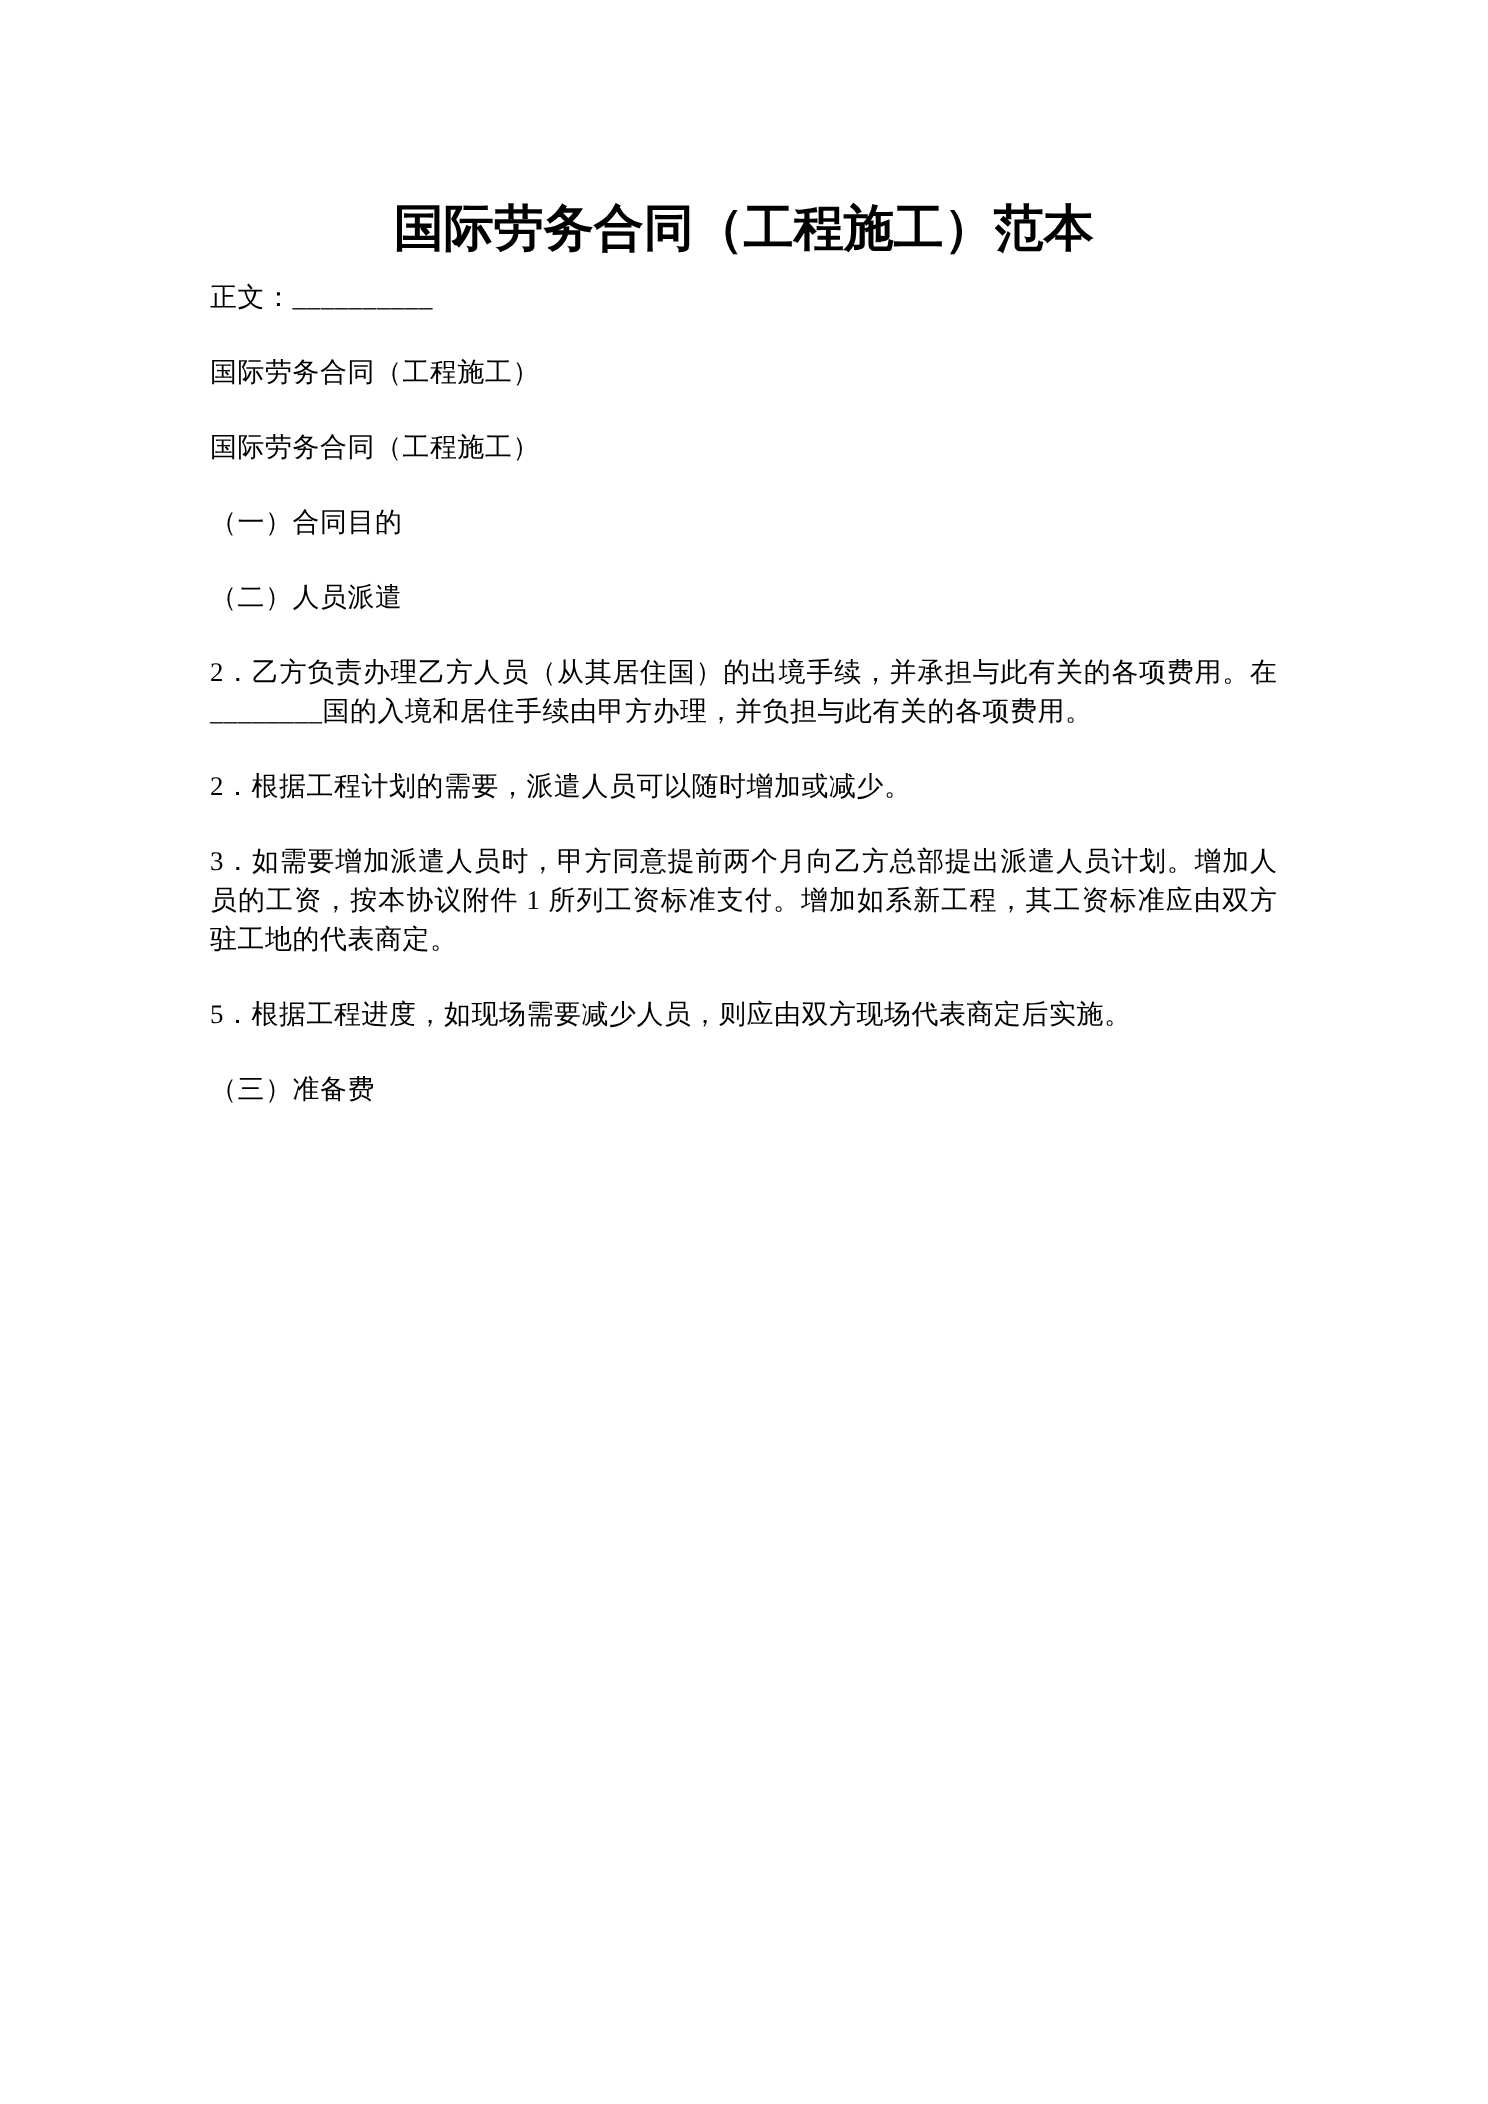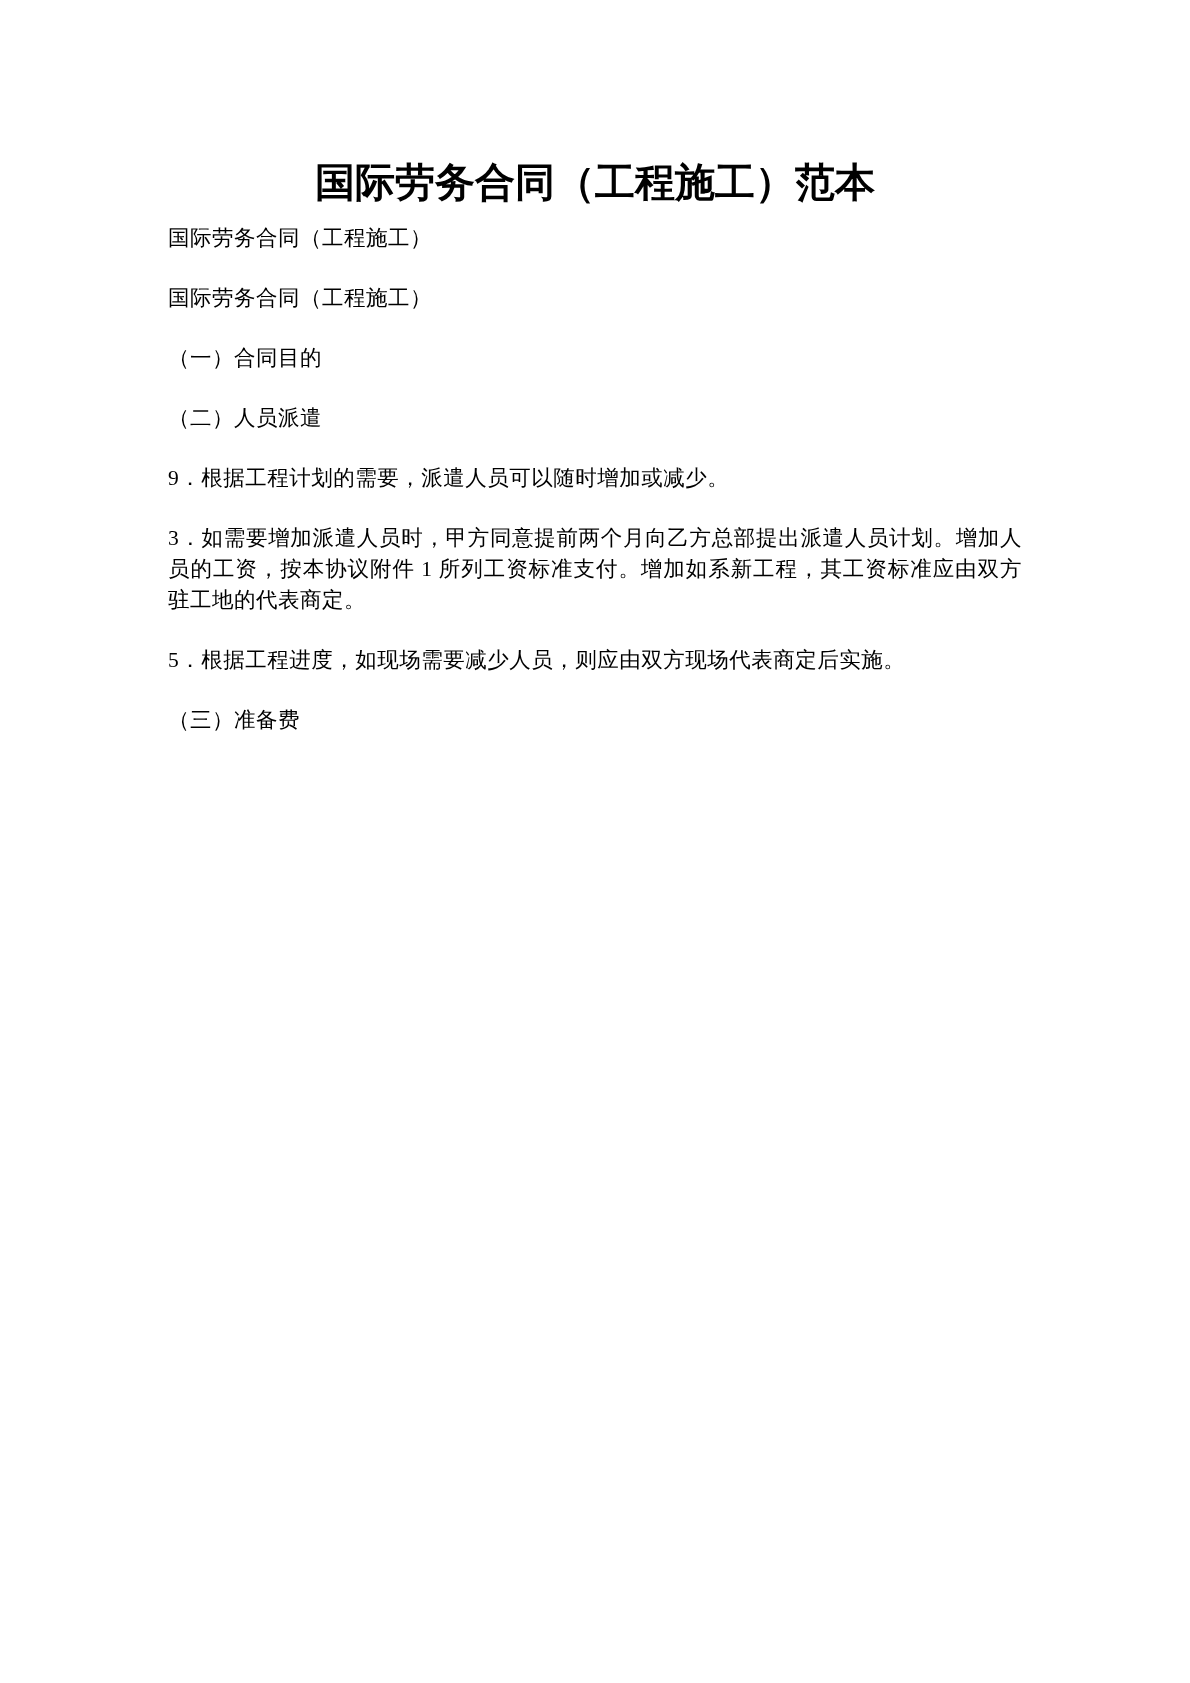--- a/index.html
+++ b/index.html
@@ -46,34 +46,36 @@
     text-align: left;
   }
 </style>
 </head>
 <body>
 
 <div class="page">
 
   <h1 class="doc-title">国际劳务合同（工程施工）范本</h1>
 
+  <p class="subject-line">正文：__________</p>
 
   <p>国际劳务合同（工程施工）</p>
 
   <p>国际劳务合同（工程施工）</p>
 
 
   <p class="section-heading">（一）合同目的</p>
 
 
   <p class="section-heading">（二）人员派遣</p>
 
 
+  <p>2．乙方负责办理乙方人员（从其居住国）的出境手续，并承担与此有关的各项费用。在________国的入境和居住手续由甲方办理，并负担与此有关的各项费用。</p>
 
-  <p>9．根据工程计划的需要，派遣人员可以随时增加或减少。</p>
+  <p>2．根据工程计划的需要，派遣人员可以随时增加或减少。</p>
 
   <p>3．如需要增加派遣人员时，甲方同意提前两个月向乙方总部提出派遣人员计划。增加人员的工资，按本协议附件 1 所列工资标准支付。增加如系新工程，其工资标准应由双方驻工地的代表商定。</p>
 
   <p>5．根据工程进度，如现场需要减少人员，则应由双方现场代表商定后实施。</p>
 
   <p class="section-heading">（三）准备费</p>
 
 
 </div>
 

